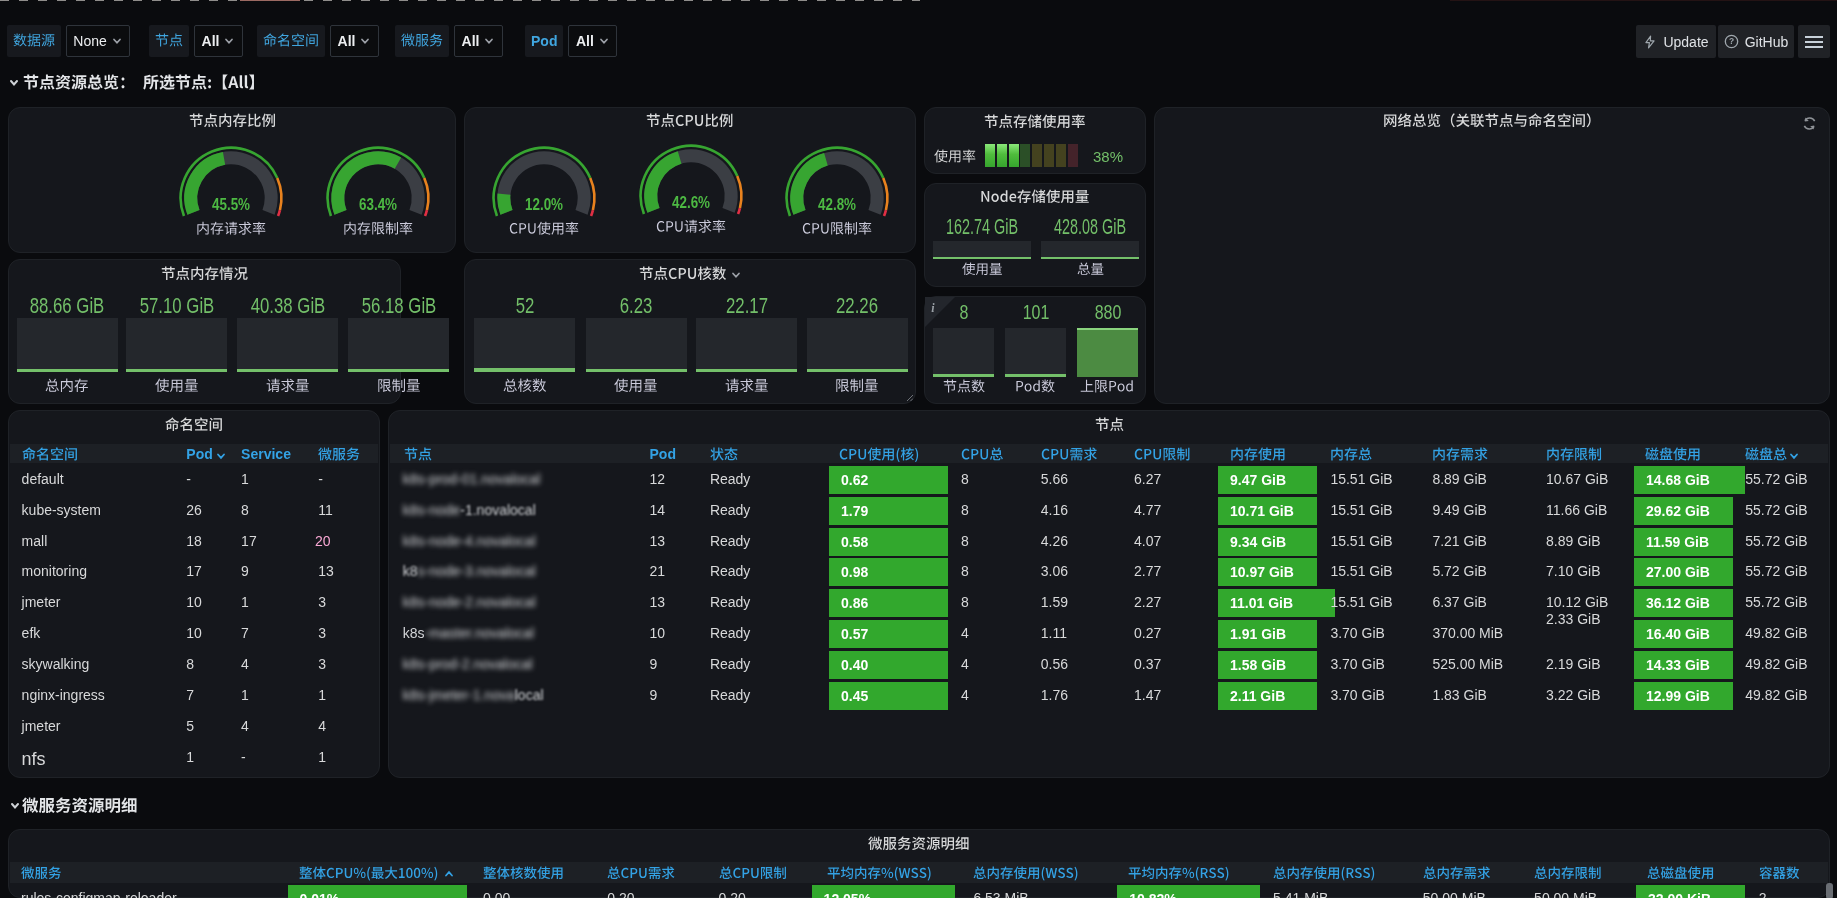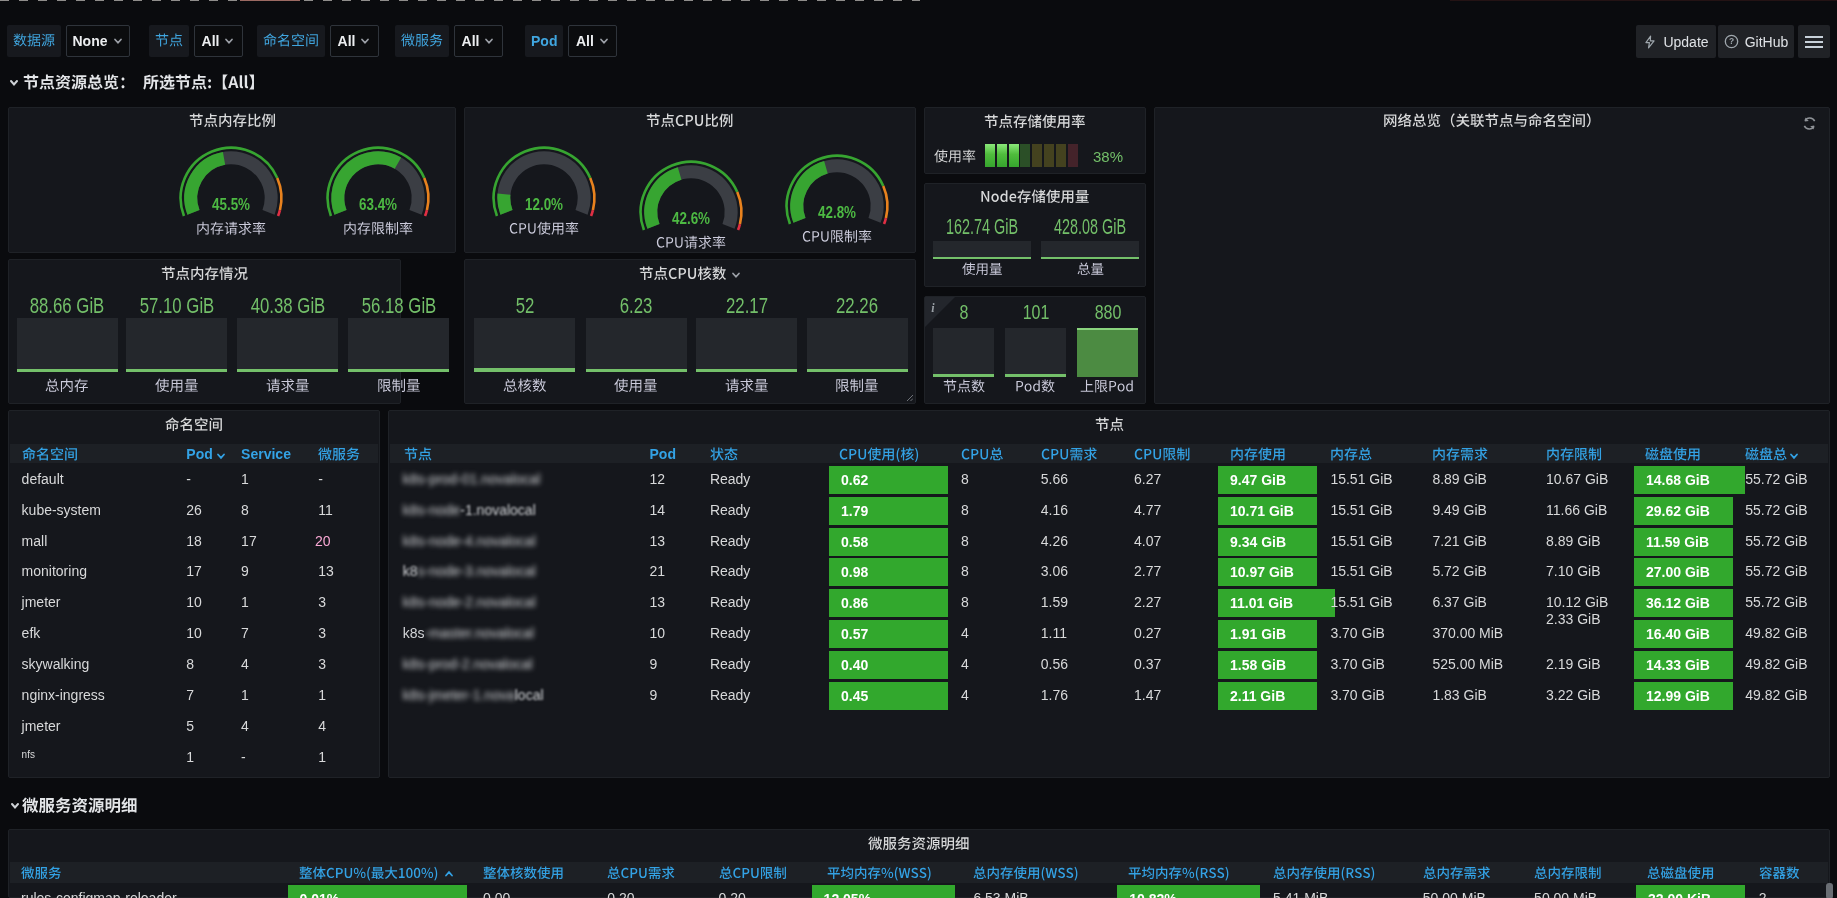--- a/index.html
+++ b/index.html
@@ -1,16 +1,16 @@
 <!DOCTYPE html>
 <html><head><meta charset="utf-8"><style>
 *{margin:0;padding:0;box-sizing:border-box}
 html,body{width:1837px;height:898px;overflow:hidden;background:#0a0b0e;font-family:"Liberation Sans",sans-serif}
 body{position:relative}
-.p{position:absolute;background:#15171c;border:1px solid #1f2227;border-radius:2px}
+.p{position:absolute;background:#15171c;border:1px solid #1f2227;border-radius:12px}
 svg.cjk{display:inline-block;vertical-align:top}
 .gc{position:absolute;background:#32a82d;color:#fff;font-size:14px;font-weight:700;line-height:28px;padding-left:12px;height:28px}
 .sb{position:absolute;background:#24272c}
 .sb i{position:absolute;left:0;right:0;bottom:0;height:3px;background:#74c06a;display:block}
 .hd{position:absolute;background:#1d2025;left:1px;right:1px}
 </style></head><body>
 <svg width="0" height="0" style="position:absolute">
     <defs>
       <path id="r6570" d="M443 821C425 782 393 723 368 688L417 664C443 697 477 747 506 793ZM88 793C114 751 141 696 150 661L207 686C198 722 171 776 143 815ZM410 260C387 208 355 164 317 126C279 145 240 164 203 180C217 204 233 231 247 260ZM110 153C159 134 214 109 264 83C200 37 123 5 41 -14C54 -28 70 -54 77 -72C169 -47 254 -8 326 50C359 30 389 11 412 -6L460 43C437 59 408 77 375 95C428 152 470 222 495 309L454 326L442 323H278L300 375L233 387C226 367 216 345 206 323H70V260H175C154 220 131 183 110 153ZM257 841V654H50V592H234C186 527 109 465 39 435C54 421 71 395 80 378C141 411 207 467 257 526V404H327V540C375 505 436 458 461 435L503 489C479 506 391 562 342 592H531V654H327V841ZM629 832C604 656 559 488 481 383C497 373 526 349 538 337C564 374 586 418 606 467C628 369 657 278 694 199C638 104 560 31 451 -22C465 -37 486 -67 493 -83C595 -28 672 41 731 129C781 44 843 -24 921 -71C933 -52 955 -26 972 -12C888 33 822 106 771 198C824 301 858 426 880 576H948V646H663C677 702 689 761 698 821ZM809 576C793 461 769 361 733 276C695 366 667 468 648 576Z"></path>
       <path id="r636e" d="M484 238V-81H550V-40H858V-77H927V238H734V362H958V427H734V537H923V796H395V494C395 335 386 117 282 -37C299 -45 330 -67 344 -79C427 43 455 213 464 362H663V238ZM468 731H851V603H468ZM468 537H663V427H467L468 494ZM550 22V174H858V22ZM167 839V638H42V568H167V349C115 333 67 319 29 309L49 235L167 273V14C167 0 162 -4 150 -4C138 -5 99 -5 56 -4C65 -24 75 -55 77 -73C140 -74 179 -71 203 -59C228 -48 237 -27 237 14V296L352 334L341 403L237 370V568H350V638H237V839Z"></path>
@@ -137,21 +137,21 @@
     <div style="background:#17191e;border-radius:2px;padding:0 6px;display:flex;align-items:center">
       <svg class="cjk" width="42" height="16" viewBox="0 0 42 16">
         <g fill="#40a6e0" transform="translate(0,12.3) scale(0.014000,-0.014000)">
           <use href="#r6570" x="0"></use>
           <use href="#r636e" x="1000"></use>
           <use href="#r6e90" x="2000"></use>
         </g>
       </svg>
     </div>
     <div style="margin-left:5px;width:64px;border:1px solid #2f343b;border-radius:2px;background:#0b0c0e;display:flex;align-items:center;justify-content:center;gap:4px">
-      <span style="color:#eceef0;font-weight:700;font-size:14px">None</span>
+      <span style="color:#eceef0;font-weight:400;font-size:14px">None</span>
       <svg width="12" height="12" viewBox="0 0 12 12">
         <polyline points="3,4.5 6,7.8 9,4.5" fill="none" stroke="#9da1a8" stroke-width="1.7" stroke-linecap="round"></polyline>
       </svg>
     </div>
   </div>
 <div style="position:absolute;left:149px;top:25px;height:32px;display:flex">
     <div style="background:#17191e;border-radius:2px;padding:0 6px;display:flex;align-items:center">
       <svg class="cjk" width="28" height="16" viewBox="0 0 28 16">
         <g fill="#40a6e0" transform="translate(0,12.3) scale(0.014000,-0.014000)">
           <use href="#r8282" x="0"></use>
@@ -320,37 +320,37 @@
         <text x="36" y="64" textLength="38" lengthAdjust="spacingAndGlyphs" font-family="Liberation Sans,sans-serif" font-size="17" font-weight="700" fill="#4db943">12.0%</text>
         <g fill="#ccccdc" transform="translate(20.06,87.50) scale(0.014000,-0.014000)">
           <use href="#r0043" x="0"></use>
           <use href="#r0050" x="638"></use>
           <use href="#r0055" x="1271"></use>
           <use href="#r4f7f" x="1992"></use>
           <use href="#r7528" x="2992"></use>
           <use href="#r7387" x="3992"></use>
         </g>
       </svg></div>
-    <div style="position:absolute;left:171px;top:52px;line-height:0"><svg class="cjk" width="110" height="104" viewBox="0 0 110 104">
+    <div style="position:absolute;left:171px;top:36px;line-height:0"><svg class="cjk" width="110" height="104" viewBox="0 0 110 104">
         <path d="M 7.95 70.06 A 50.40 50.40 0 0 1 101.25 31.98" stroke="#37a531" stroke-width="2.6" fill="none"></path>
         <path d="M 101.25 31.98 A 50.40 50.40 0 0 1 103.92 64.10" stroke="#e8821e" stroke-width="2.6" fill="none"></path>
         <path d="M 103.92 64.10 A 50.40 50.40 0 0 1 102.05 70.06" stroke="#e02f44" stroke-width="2.6" fill="none"></path>
         <path d="M 17.47 66.41 A 40.20 40.20 0 1 1 92.53 66.41" stroke="#3b3e44" stroke-width="13" fill="none"></path>
         <path d="M 17.47 66.41 A 40.20 40.20 0 0 1 43.63 13.44" stroke="#37a531" stroke-width="13" fill="none"></path>
         <text x="36" y="64" textLength="38" lengthAdjust="spacingAndGlyphs" font-family="Liberation Sans,sans-serif" font-size="17" font-weight="700" fill="#4db943">42.6%</text>
         <g fill="#ccccdc" transform="translate(20.06,87.50) scale(0.014000,-0.014000)">
           <use href="#r0043" x="0"></use>
           <use href="#r0050" x="638"></use>
           <use href="#r0055" x="1271"></use>
           <use href="#r8bf7" x="1992"></use>
           <use href="#r6c42" x="2992"></use>
           <use href="#r7387" x="3992"></use>
         </g>
       </svg></div>
-    <div style="position:absolute;left:317px;top:46px;line-height:0"><svg class="cjk" width="110" height="104" viewBox="0 0 110 104">
+    <div style="position:absolute;left:317px;top:38px;line-height:0"><svg class="cjk" width="110" height="104" viewBox="0 0 110 104">
         <path d="M 7.95 70.06 A 50.40 50.40 0 0 1 101.25 31.98" stroke="#37a531" stroke-width="2.6" fill="none"></path>
         <path d="M 101.25 31.98 A 50.40 50.40 0 0 1 103.92 64.10" stroke="#e8821e" stroke-width="2.6" fill="none"></path>
         <path d="M 103.92 64.10 A 50.40 50.40 0 0 1 102.05 70.06" stroke="#e02f44" stroke-width="2.6" fill="none"></path>
         <path d="M 17.47 66.41 A 40.20 40.20 0 1 1 92.53 66.41" stroke="#3b3e44" stroke-width="13" fill="none"></path>
         <path d="M 17.47 66.41 A 40.20 40.20 0 0 1 43.93 13.35" stroke="#37a531" stroke-width="13" fill="none"></path>
         <text x="36" y="64" textLength="38" lengthAdjust="spacingAndGlyphs" font-family="Liberation Sans,sans-serif" font-size="17" font-weight="700" fill="#4db943">42.8%</text>
         <g fill="#ccccdc" transform="translate(20.06,87.50) scale(0.014000,-0.014000)">
           <use href="#r0043" x="0"></use>
           <use href="#r0050" x="638"></use>
           <use href="#r0055" x="1271"></use>
@@ -674,21 +674,21 @@
     <div style="position:absolute;left:232.1px;top:244.9px;font-size:14px;color:#d8d9da">4</div>
     <div style="position:absolute;left:309.3px;top:244.9px;font-size:14px;color:#d8d9da">3</div>
     <div style="position:absolute;left:12.6px;top:275.8px;font-size:14px;color:#d8d9da">nginx-ingress</div>
     <div style="position:absolute;left:177.3px;top:275.8px;font-size:14px;color:#d8d9da">7</div>
     <div style="position:absolute;left:232.1px;top:275.8px;font-size:14px;color:#d8d9da">1</div>
     <div style="position:absolute;left:309.3px;top:275.8px;font-size:14px;color:#d8d9da">1</div>
     <div style="position:absolute;left:12.6px;top:306.6px;font-size:14px;color:#d8d9da">jmeter</div>
     <div style="position:absolute;left:177.3px;top:306.6px;font-size:14px;color:#d8d9da">5</div>
     <div style="position:absolute;left:232.1px;top:306.6px;font-size:14px;color:#d8d9da">4</div>
     <div style="position:absolute;left:309.3px;top:306.6px;font-size:14px;color:#d8d9da">4</div>
-    <div style="position:absolute;left:12.6px;top:337.5px;font-size:10px;color:#d8d9da">nfs</div>
+    <div style="position:absolute;left:12.6px;top:337.5px;font-size:18px;color:#d8d9da">nfs</div>
     <div style="position:absolute;left:177.3px;top:337.5px;font-size:14px;color:#d8d9da">1</div>
     <div style="position:absolute;left:232.1px;top:337.5px;font-size:14px;color:#d8d9da">-</div>
     <div style="position:absolute;left:309.3px;top:337.5px;font-size:14px;color:#d8d9da">1</div>
   </div>
 <div class="p" style="left:388px;top:410px;width:1442px;height:368px">
     <div style="position:absolute;left:0;right:0;top:6px;text-align:center;line-height:0;"><svg class="cjk" width="29" height="17" viewBox="0 0 29 17">
         <g fill="#d8d9da" transform="translate(0,12.8) scale(0.014500,-0.014500)">
           <use href="#m8282" x="0"></use>
           <use href="#m70b9" x="1000"></use>
         </g>

